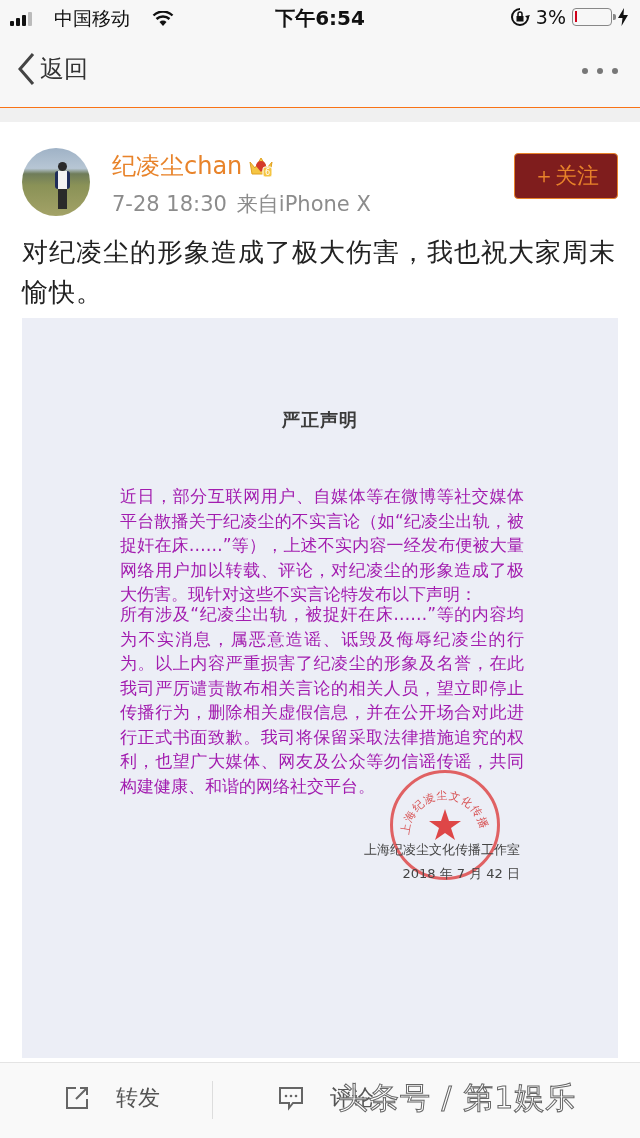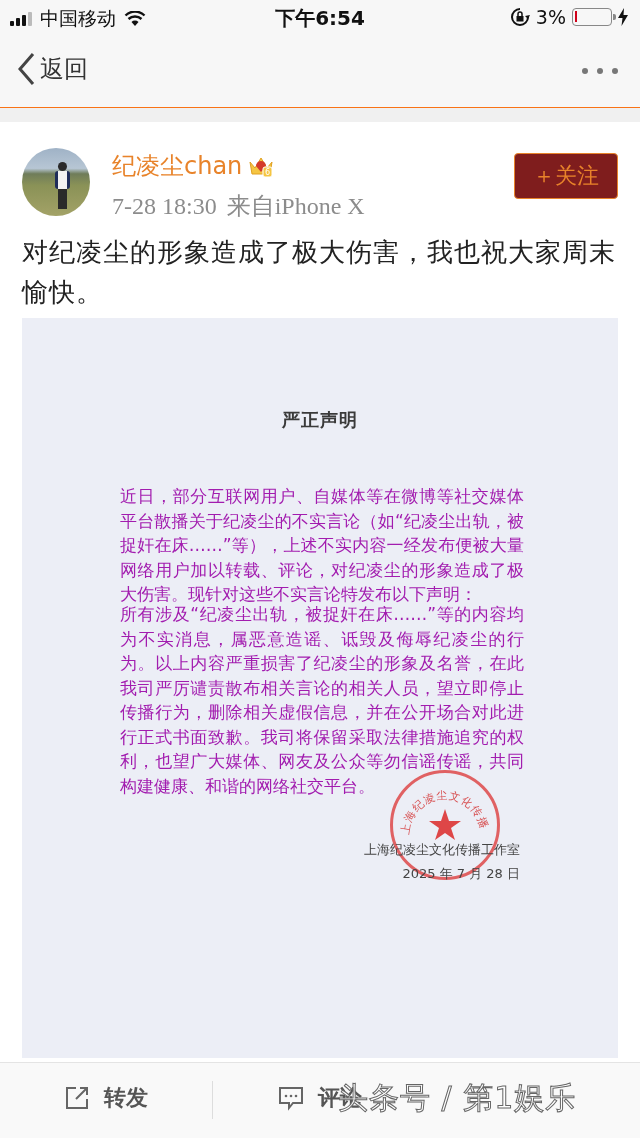--- a/index.html
+++ b/index.html
@@ -1,21 +1,21 @@
 <!DOCTYPE html>
 <html><head>
 <meta charset="utf-8">
 <style>
   * { box-sizing: border-box; margin: 0; padding: 0; }
   html, body { width: 640px; height: 1138px; overflow: hidden; background: #ffffff; }
   body { font-family: "DejaVu Sans", "Liberation Sans", sans-serif; color: #333; position: relative; }
 
   
   .statusbar { position: absolute; left: 0; top: 0; width: 640px; height: 36px; background: #f7f7f7; }
-  .sb-left { position: absolute; left: 10px; top: 6px; display: flex; align-items: center; gap: 8px; font-size: 19px; color: #111; }
+  .sb-left { position: absolute; left: 10px; top: 6px; display: flex; align-items: center; gap: 22px; font-size: 19px; color: #111; }
   .signal { display: flex; align-items: flex-end; gap: 2px; height: 14px; }
   .signal span { display: block; width: 4px; background: #111; border-radius: 1px; }
   .signal span.dim { background: #bbb; }
   .sb-center { position: absolute; left: 0; right: 0; top: 5px; text-align: center; font-size: 20px; color: #111; font-weight: bold; }
   .sb-right { position: absolute; right: 12px; top: 6px; display: flex; align-items: center; gap: 6px; font-size: 19px; color: #111; }
   .battery { width: 40px; height: 18px; border: 1.5px solid #888; border-radius: 4px; position: relative; }
   .battery::after { content: ""; position: absolute; right: -5px; top: 5px; width: 3px; height: 6px; background: #888; border-radius: 0 2px 2px 0; }
   .battery .lvl { position: absolute; left: 2px; top: 2px; width: 2px; height: 11px; background: #d0021b; }
 
   
@@ -30,41 +30,41 @@
 
   
   .avatar { position: absolute; left: 22px; top: 148px; width: 68px; height: 68px; border-radius: 50%; overflow: hidden;
     background: linear-gradient(180deg, #9fb2c6 0%, #b7c6d4 30%, #6f7c5a 38%, #8a9257 55%, #a3a267 100%); }
   .avatar .person { position: absolute; left: 33px; top: 14px; width: 14px; height: 48px; }
   .avatar .head { position: absolute; left: 3px; top: 0; width: 9px; height: 9px; border-radius: 50%; background: #2a2a2a; }
   .avatar .torso { position: absolute; left: 0; top: 9px; width: 15px; height: 18px; background: #f2f2f2; border-left: 3px solid #1f2d5a; border-right: 3px solid #1f2d5a; border-radius: 3px; }
   .avatar .legs { position: absolute; left: 3px; top: 27px; width: 9px; height: 20px; background: #2a2a2a; }
   .username { position: absolute; left: 112px; top: 150px; font-size: 24px; color: #e8832a; display: flex; align-items: center; gap: 6px; }
   .crown { width: 26px; height: 24px; }
-  .meta { position: absolute; left: 112px; top: 190px; font-size: 24px; color: #8c8c8c; font-family: Liberation Serif, serif; }
+  .meta { position: absolute; left: 112px; top: 190px; font-size: 21px; color: #8c8c8c; }
   .meta .src { margin-left: 10px; }
   .follow-btn { position: absolute; left: 514px; top: 153px; width: 104px; height: 46px; border: 1.5px solid #e8832a; border-radius: 4px;
     color: #e8832a; font-size: 22px; display: flex; align-items: center; justify-content: center; background: #7f1d1d; }
 
   
   .post-text { position: absolute; left: 22px; top: 232px; width: 600px; font-size: 26px; line-height: 40px; color: #222; letter-spacing: 1px; }
 
   
   .doc { position: absolute; left: 22px; top: 318px; width: 596px; height: 740px; background: #eceef6; overflow: hidden; }
   .doc-title { position: absolute; left: 0; right: 0; top: 90px; text-align: center; font-size: 18px; font-weight: bold; color: #3a3a3a; letter-spacing: 1px; }
   .doc-p { position: absolute; left: 98px; width: 404px; font-size: 17px; line-height: 24.5px; color: #a21caf; text-align: justify; }
   .doc-p1 { top: 166px; }
   .doc-p2 { top: 284px; }
   .seal { position: absolute; left: 368px; top: 452px; width: 110px; height: 110px; border: 3px solid rgba(220,50,50,0.75); border-radius: 50%; }
   .seal svg { position: absolute; left: 0; top: 0; width: 104px; height: 104px; }
   .doc-sign { position: absolute; right: 98px; top: 520px; text-align: right; font-size: 13px; line-height: 24px; color: #444; }
 
   
   .toolbar { position: absolute; left: 0; top: 1062px; width: 640px; height: 76px; background: #f9f9f9; border-top: 1px solid #e4e4e4; }
-  .tb-item { position: absolute; top: 20px; display: flex; align-items: center; gap: 14px; font-size: 22px; color: #555; font-weight: bold; }
+  .tb-item { position: absolute; top: 20px; display: flex; align-items: center; gap: 26px; font-size: 22px; color: #555; }
   .tb-repost { left: 64px; }
   .tb-comment { left: 278px; }
   .tb-divider { position: absolute; left: 212px; top: 18px; width: 1px; height: 38px; background: #ddd; }
   .tb-item svg { width: 26px; height: 26px; }
   .watermark { position: absolute; left: 338px; top: 1078px; font-size: 30px; color: rgba(255,255,255,0.85);
     -webkit-text-stroke: 1px #666; letter-spacing: 1px; }
 </style>
 </head>
 <body>
 
@@ -149,21 +149,21 @@
           <path id="sealArc" d="M16 62 A36 36 0 1 1 88 62"></path>
         </defs>
       <text font-size="11" fill="rgba(210,40,40,0.8)" font-family="DejaVu Sans, sans-serif" letter-spacing="1">
         <textPath href="#sealArc">上海纪凌尘文化传播工作室</textPath>
       </text>
       <path d="M52 36 L56 48 L68 48 L58 55 L62 67 L52 60 L42 67 L46 55 L36 48 L48 48 Z" fill="rgba(220,40,40,0.85)"></path>
     </svg>
   </div>
   <div class="doc-sign">
     <div>上海纪凌尘文化传播工作室</div>
-    <div>2025 年 7 月 28 日</div>
+    <div>2018 年 7 月 42 日</div>
   </div>
 </div>
 
 <div class="toolbar">
   <div class="tb-item tb-repost">
     <svg viewBox="0 0 26 26">
       <path d="M12 3 H3 V23 H23 V14" stroke="#666" stroke-width="2" fill="none"></path>
       <path d="M12 14 L23 3 M16 3 H23 V10" stroke="#666" stroke-width="2" fill="none"></path>
     </svg>
     <span>转发</span>

